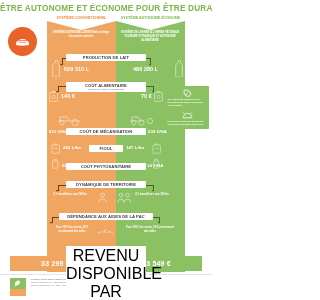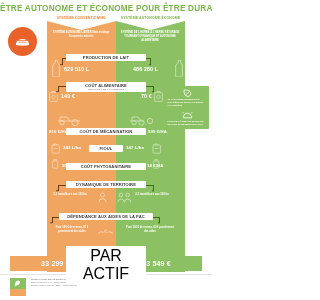--- a/index.html
+++ b/index.html
@@ -343,20 +343,21 @@
   <div class="twotxt" style="left:49px;top:226px;width:46px;font-size:2.6px;">Pour 100 € de revenu, 87 € proviennent des aides</div>
   <div class="twotxt" style="left:125px;top:226px;width:50px;font-size:2.6px;">Pour 100 € de revenu, 60 € proviennent des aides</div>
   <div class="icn" style="left:97px;top:227px;opacity:.6;">
     <svg width="17" height="9" viewBox="0 0 17 9">
         <path d="M1 6.4q2.6-2.6 5.6-1.2M16 6.4q-2.6-2.6-5.6-1.2" fill="none" stroke="#ffffff" stroke-width=".8"></path>
         <text x="8.5" y="5.6" font-size="5" fill="#ffffff" text-anchor="middle" font-family="DejaVu Sans">€</text>
       </svg>
   </div>
 
   <div class="rev-chip">
+    <div class="chip-t">REVENU DISPONIBLE</div>
     <div class="chip-s">PAR ACTIF</div>
   </div>
   <div class="rev-left">
     <span class="rev-val">33 299 €</span>
   </div>
   <div class="rev-right">
     <span class="rev-val">33 549 €</span>
   </div>
 
   <div class="divider"></div>

